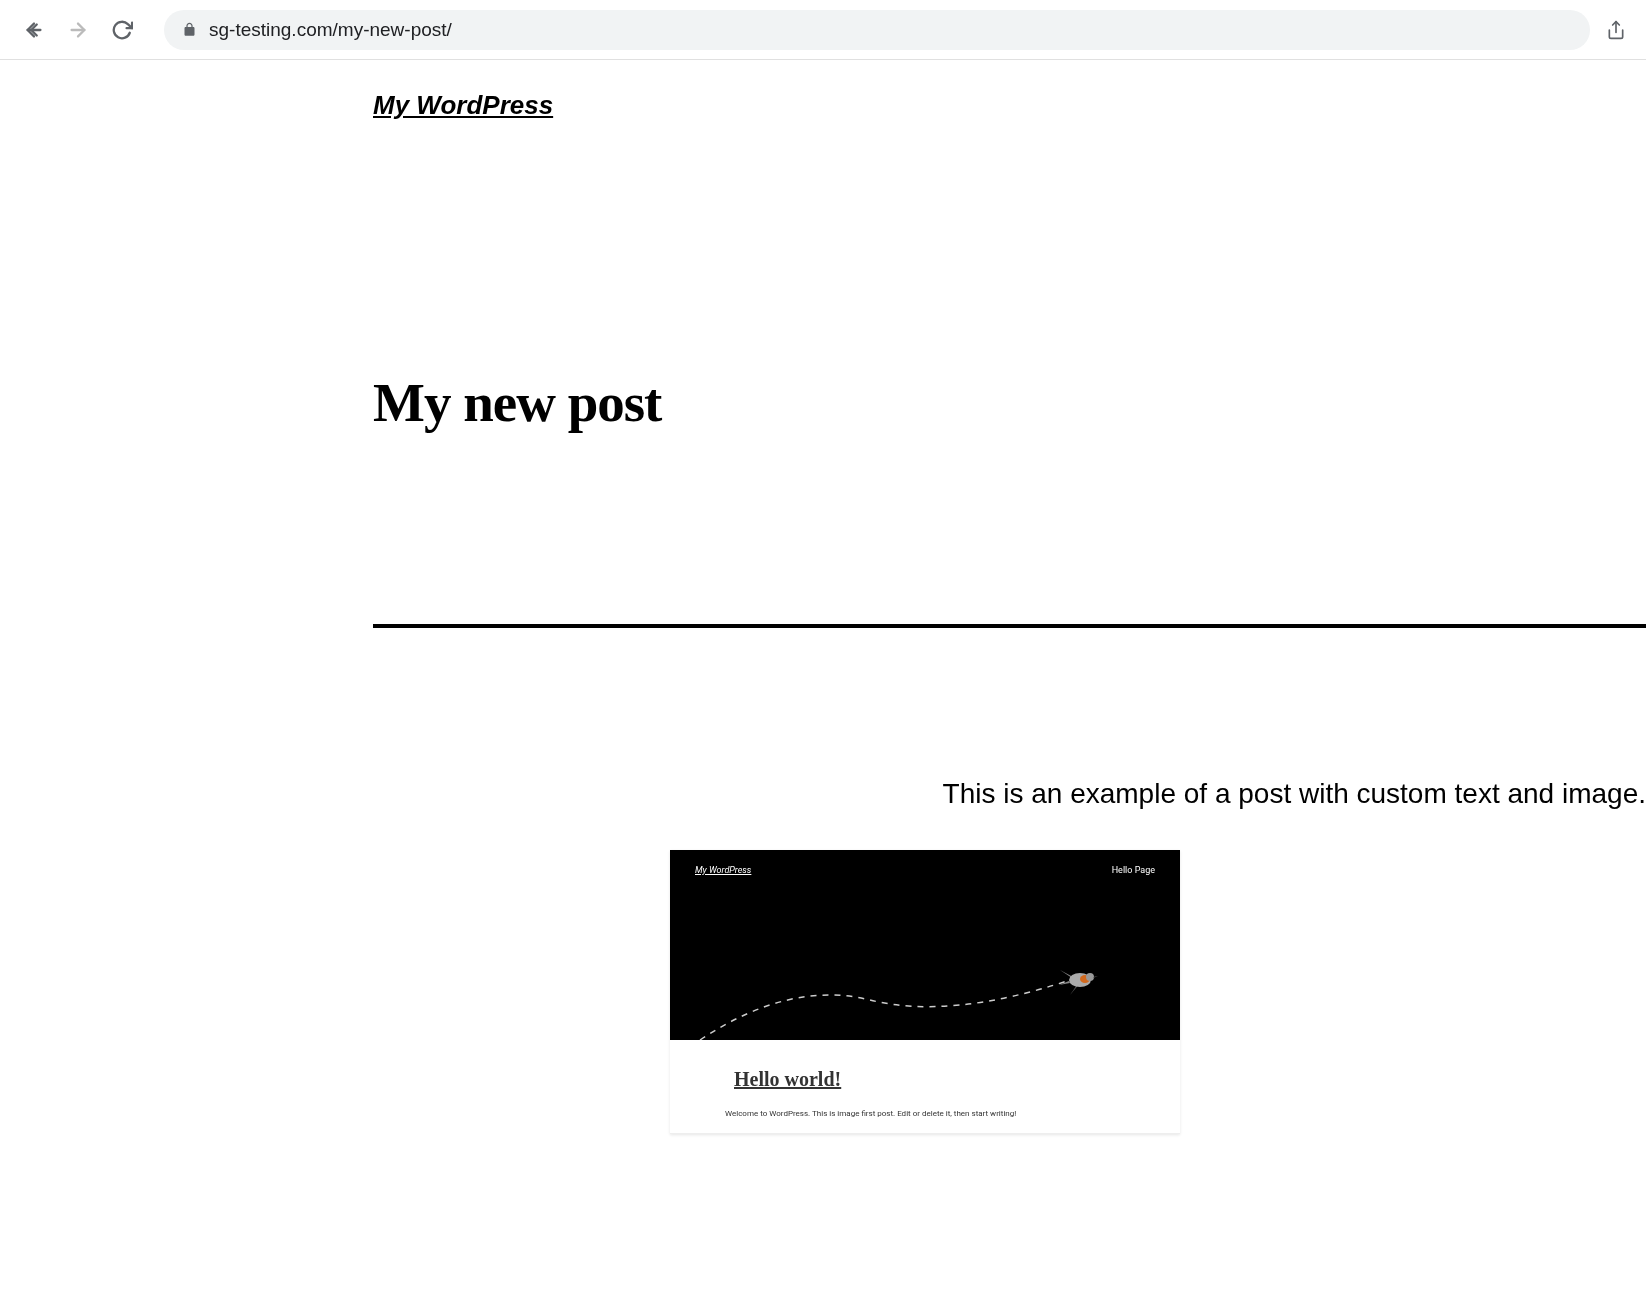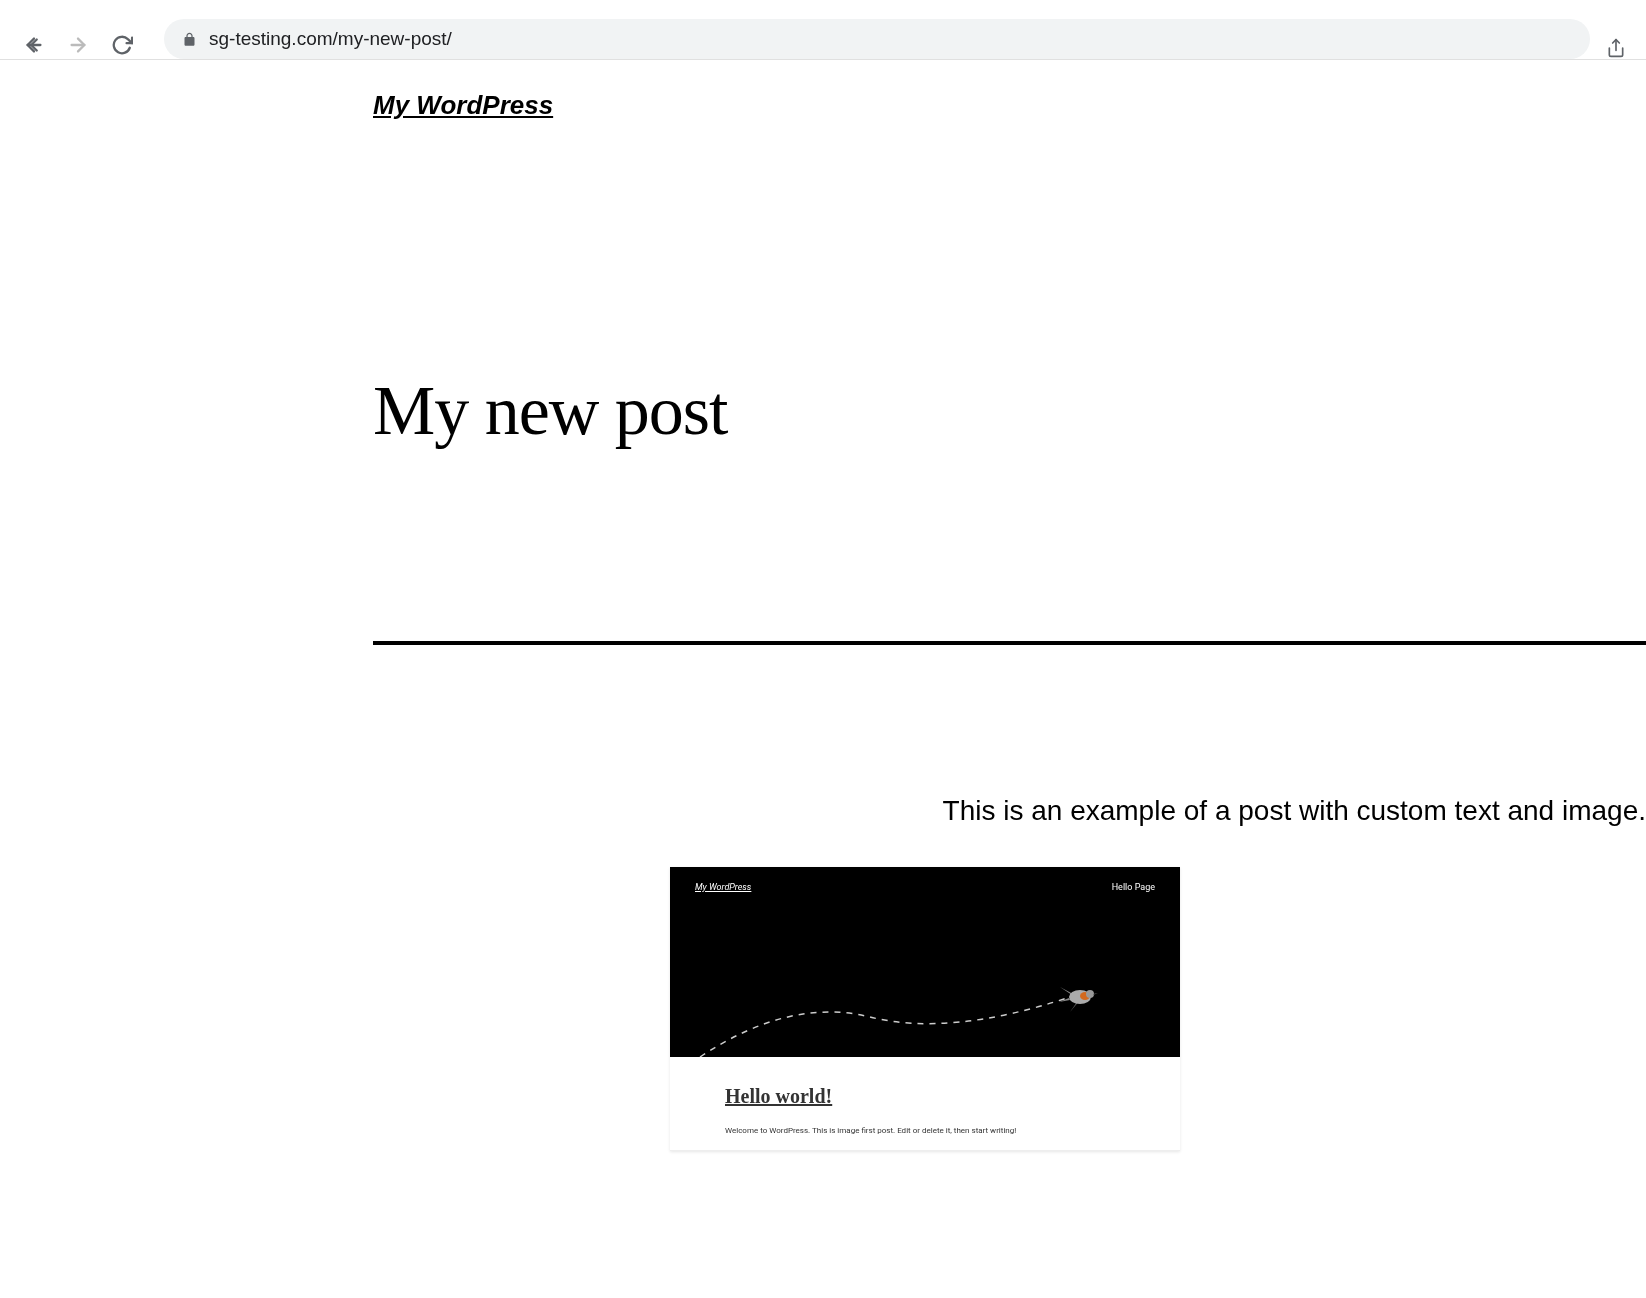--- a/index.html
+++ b/index.html
@@ -15,21 +15,21 @@
       height: 1298px;
       overflow: hidden;
     }
     
     
     .browser-chrome {
       height: 60px;
       background: #fff;
       border-bottom: 1px solid #e0e0e0;
       display: flex;
-      align-items: flex-end;
+      align-items: center;
       padding: 0 20px;
       gap: 16px;
     }
     
     .nav-button {
       width: 28px;
       height: 28px;
       display: flex;
       align-items: center;
       justify-content: center;
@@ -91,22 +91,22 @@
       cursor: pointer;
       display: inline-block;
     }
     
     .post-title-section {
       padding: 250px 0 0 373px;
     }
     
     .post-title {
       font-family: Georgia, "Times New Roman", serif;
-      font-size: 70px;
-      font-weight: 400;
+      font-size: 55px;
+      font-weight: 700;
       color: #000;
       letter-spacing: -1px;
     }
     
     .divider {
       margin-top: 190px;
       margin-left: 373px;
       height: 4px;
       background: #000;
     }
@@ -167,20 +167,21 @@
       padding: 28px 55px 15px 55px;
       border-bottom: 1px solid #eee;
     }
     
     .embedded-post-title {
       font-family: Georgia, serif;
       font-size: 20px;
       color: #333;
       text-decoration: underline;
       margin-bottom: 18px;
+      margin-left: 9px;
     }
     
     .embedded-excerpt {
       font-size: 8px;
       color: #333;
     }
   </style>
 </head>
 <body>
 

